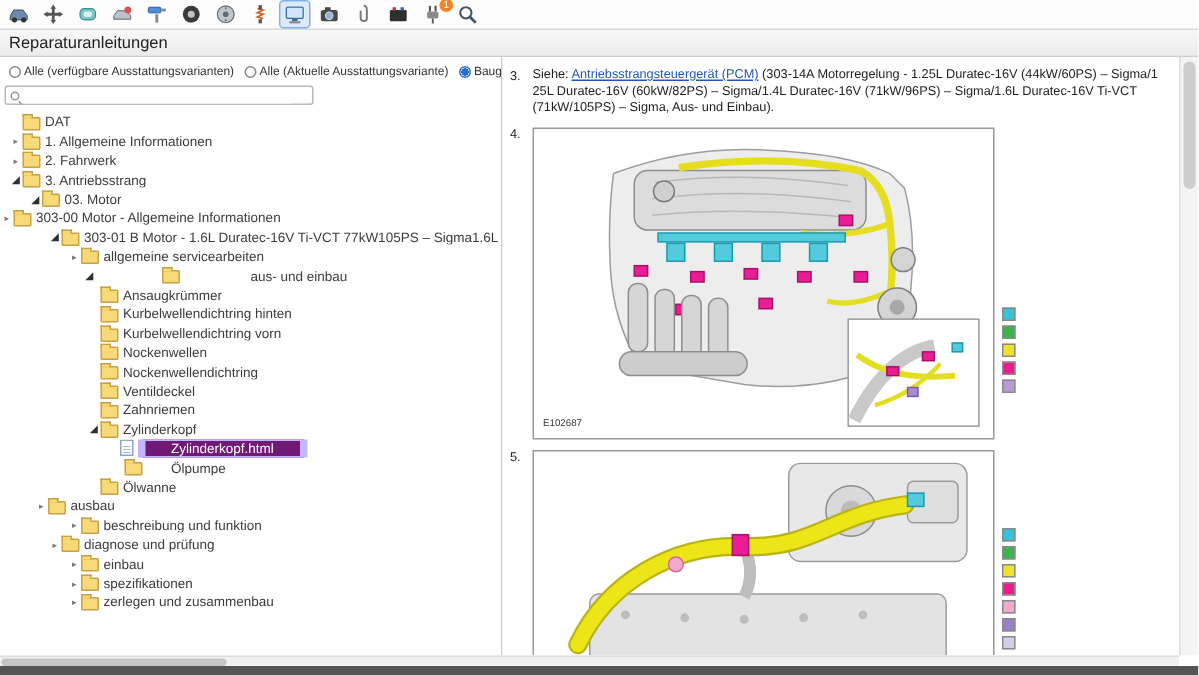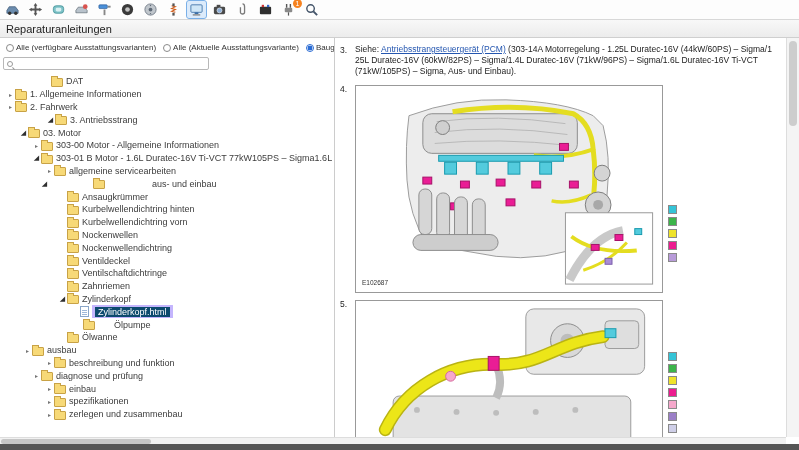--- a/index.html
+++ b/index.html
@@ -35,21 +35,21 @@
   
   .tree{flex:1;overflow:hidden;padding-top:2px}
   .trow{display:flex;align-items:center;height:12.8px;font-size:9px;color:#3c3c3c;white-space:nowrap;overflow:hidden;cursor:default}
   .arrow{width:9px;flex:none;font-size:6px;color:#777;text-align:center}
   .arrow.expanded{color:#2f2f2f;font-size:7px}
   .folder{width:12px;height:9px;background:#f7d977;border:1px solid #c8a246;border-radius:1px;position:relative;flex:none;margin-right:3px;margin-top:2px}
   .folder:before{content:"";position:absolute;top:-3px;left:-1px;width:5px;height:2px;background:#f7d977;border:1px solid #c8a246;border-bottom:none}
   .doc{width:9px;height:11px;background:#fff;border:1px solid #8aa6c8;flex:none;margin-right:3px;position:relative}
   .doc:before{content:"";position:absolute;left:1px;right:1px;top:2px;height:6px;background:repeating-linear-gradient(#fff 0 1px,#9fb8d8 1px 2px)}
   .tlabel{overflow:hidden}
-  .trow.sel .tlabel{background:#0c4a6e;color:#fff;padding:0 3px;border-radius:2px;border:3px solid #c4b5fd}
+  .trow.sel .tlabel{background:#701a75;color:#fff;padding:0 17px;border-radius:2px;border:5px solid #c4b5fd}
 
   
   .content{flex:1;background:#fff;overflow:hidden;padding:6px 4px 0 5px}
   .step{display:flex;margin-bottom:5px}
   .stepnum{width:15px;flex:none;font-size:8.5px;color:#222;padding-top:1px}
   .stepbody{flex:1;font-size:8.5px;color:#222;line-height:1.32}
   a.doclink{color:#2456b0;text-decoration:underline;cursor:pointer}
   .figrow{display:flex;align-items:flex-start;margin-top:2px}
   .figbox{width:308px;flex:none;border:1px solid #999;background:#fff;position:relative;overflow:hidden}
   .figlabel{position:absolute;left:6px;bottom:4px;font-size:6.5px;color:#333}
@@ -184,61 +184,61 @@
             <span>Baugruppe</span>
           </label>
         </div>
       <div class="searchrow">
         <div class="searchbox">
           <span class="mag"></span>
           <input type="text" placeholder="" style="">
         </div>
       </div>
       <div class="tree" id="tree">
-          <div class="trow" style="padding-left: 6px; margin-left: 36px;">
+          <div class="trow" style="padding-left: 6px;">
             <span class="arrow none"></span>
             <span class="folder"></span>
             <span class="tlabel">DAT</span>
           </div>
           <div class="trow" style="padding-left: 6px;">
             <span class="arrow collapsed">▸</span>
             <span class="folder"></span>
             <span class="tlabel">1. Allgemeine Informationen</span>
           </div>
           <div class="trow" style="padding-left: 6px;">
             <span class="arrow collapsed">▸</span>
             <span class="folder"></span>
             <span class="tlabel">2. Fahrwerk</span>
           </div>
-          <div class="trow" style="padding-left: 6px; margin-left: 40px;">
+          <div class="trow" style="padding-left: 6px;">
             <span class="arrow expanded">◢</span>
             <span class="folder"></span>
             <span class="tlabel">3. Antriebsstrang</span>
           </div>
           <div class="trow" style="padding-left: 19px;">
             <span class="arrow expanded">◢</span>
             <span class="folder"></span>
             <span class="tlabel">03. Motor</span>
           </div>
-          <div class="trow" style="padding-left: 32px;">
+          <div class="trow" style="">
             <span class="arrow collapsed">▸</span>
             <span class="folder"></span>
             <span class="tlabel">303-00 Motor - Allgemeine Informationen</span>
           </div>
           <div class="trow" style="padding-left: 32px;">
             <span class="arrow expanded">◢</span>
             <span class="folder"></span>
             <span class="tlabel">303-01 B Motor - 1.6L Duratec-16V Ti-VCT 77kW105PS – Sigma1.6L Duratec-16V Ti-VCT 88kW</span>
           </div>
           <div class="trow" style="padding-left: 45px;">
             <span class="arrow collapsed">▸</span>
             <span class="folder"></span>
             <span class="tlabel">allgemeine servicearbeiten</span>
           </div>
-          <div class="trow" style="padding-left: 40px; gap: 44px;">
+          <div class="trow" style="padding-left: 55px; gap: 44px;">
             <span class="arrow expanded">◢</span>
             <span class="folder"></span>
             <span class="tlabel">aus- und einbau</span>
           </div>
           <div class="trow" style="padding-left: 58px;">
             <span class="arrow none"></span>
             <span class="folder"></span>
             <span class="tlabel">Ansaugkrümmer</span>
           </div>
           <div class="trow" style="padding-left: 58px;">
@@ -258,25 +258,20 @@
           </div>
           <div class="trow" style="padding-left: 58px;">
             <span class="arrow none"></span>
             <span class="folder"></span>
             <span class="tlabel">Nockenwellendichtring</span>
           </div>
           <div class="trow" style="padding-left: 58px;">
             <span class="arrow none"></span>
             <span class="folder"></span>
             <span class="tlabel">Ventildeckel</span>
-          </div>
-          <div class="trow" style="padding-left: 58px;">
-            <span class="arrow none"></span>
-            <span class="folder"></span>
-            <span class="tlabel">Ventilschaftdichtringe</span>
           </div>
           <div class="trow" style="padding-left: 58px;">
             <span class="arrow none"></span>
             <span class="folder"></span>
             <span class="tlabel">Zahnriemen</span>
           </div>
           <div class="trow" style="padding-left: 58px;">
             <span class="arrow expanded">◢</span>
             <span class="folder"></span>
             <span class="tlabel">Zylinderkopf</span>

